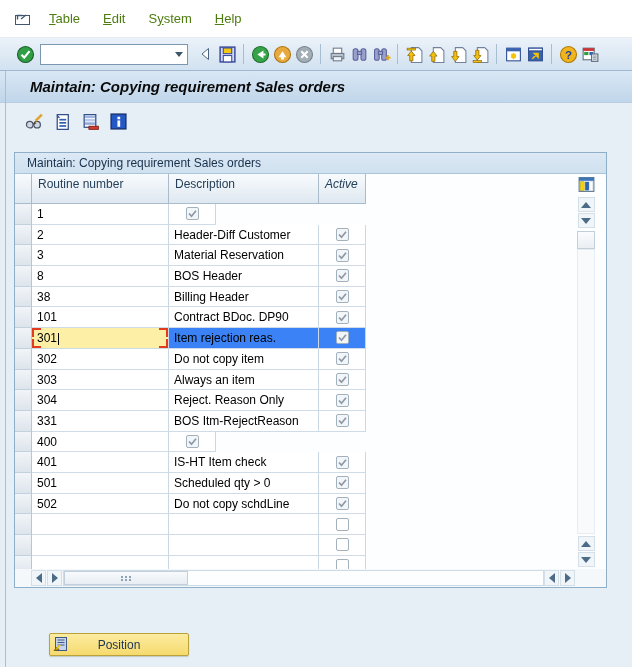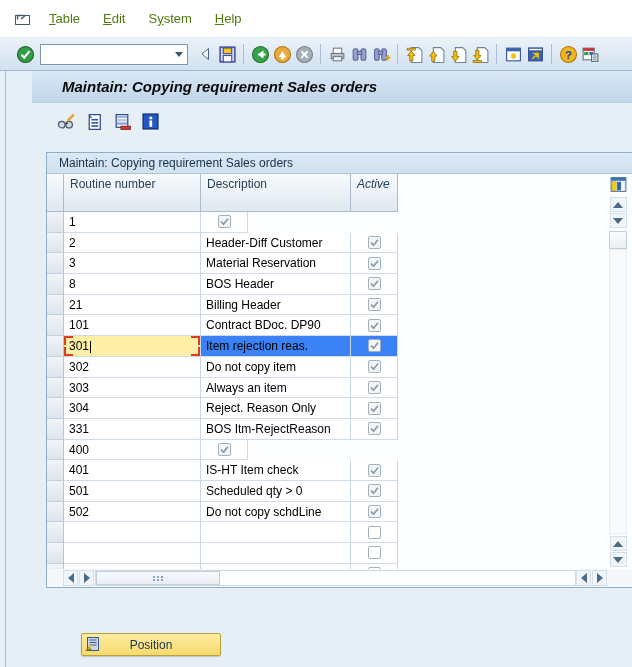--- a/index.html
+++ b/index.html
@@ -47,40 +47,40 @@
   }
   .titlebar span{font-size:15px;font-weight:bold;font-style:italic;color:#0a0a0a;}
 
   
   .apptoolbar{
     height:37px;background:#e6eef6;display:flex;align-items:center;
     padding-left:24px;box-sizing:border-box;gap:7px;
   }
   .ab{width:21px;height:21px;display:flex;align-items:center;justify-content:center;}
 
-  .lower{position:relative;padding-left:32px;}
+  .lower{position:relative;}
   .lower::before{content:"";position:absolute;left:5px;top:0;bottom:0;width:1px;background:#a9bfd3;z-index:5;}
 
   
   .main{height:527px;box-sizing:border-box;padding:12px 0 0 14px;background:#e6eef6;}
 
   .tc{
     width:593px;height:436px;border:1px solid #8fafc9;background:#fbfdff;
     box-sizing:border-box;display:flex;flex-direction:column;
   }
   .group-header{
     height:21px;background:linear-gradient(#dcE9f5,#cfe0ef);
     border-bottom:1px solid #abc5da;display:flex;align-items:center;
     padding-left:12px;box-sizing:border-box;flex:0 0 auto;
   }
   .group-header span{font-size:12px;color:#17304a;}
 
   .table-body{position:relative;flex:1 1 auto;background:#fcfeff;overflow:hidden;}
   .grid{width:351px;}
-  .hrowhead{display:flex;height:38px;}
+  .hrowhead{display:flex;height:30px;}
   .hc{
     box-sizing:border-box;background:linear-gradient(#f8fbfd,#dee8f0);
     border-right:1px solid #aabccc;border-bottom:1px solid #aabccc;
     font-size:12px;color:#24405a;padding:3px 0 0 6px;
   }
   .hc.sel{width:17px;padding:0;}
   .hc.routine{width:137px;}
   .hc.desc{width:150px;}
   .hc.act{width:47px;font-style:italic;}
 
@@ -413,21 +413,21 @@
                 <div class="c-act">
                   <span class="cb on">
                     <svg width="11" height="11" viewBox="0 0 11 11">
                       <path d="M2 5.5l2.5 2.7L9 2.8" fill="none" stroke="#8d99a5" stroke-width="1.7"></path>
                     </svg>
                   </span>
                 </div>
               </div>
               <div class="trow">
                 <div class="c-sel"></div>
-                <div class="c-num"><span>21</span></div>
+                <div class="c-num"><span>38</span></div>
                 <div class="c-desc">Billing Header</div>
                 <div class="c-act">
                   <span class="cb on">
                     <svg width="11" height="11" viewBox="0 0 11 11">
                       <path d="M2 5.5l2.5 2.7L9 2.8" fill="none" stroke="#8d99a5" stroke-width="1.7"></path>
                     </svg>
                   </span>
                 </div>
               </div>
               <div class="trow">

